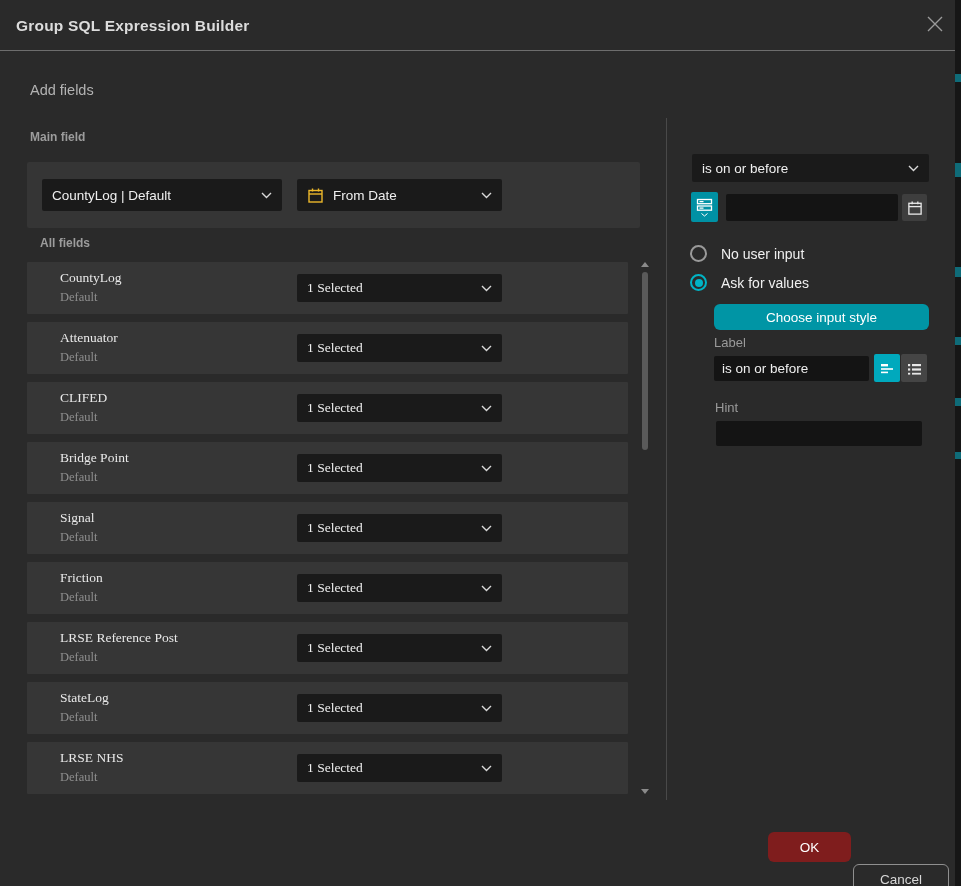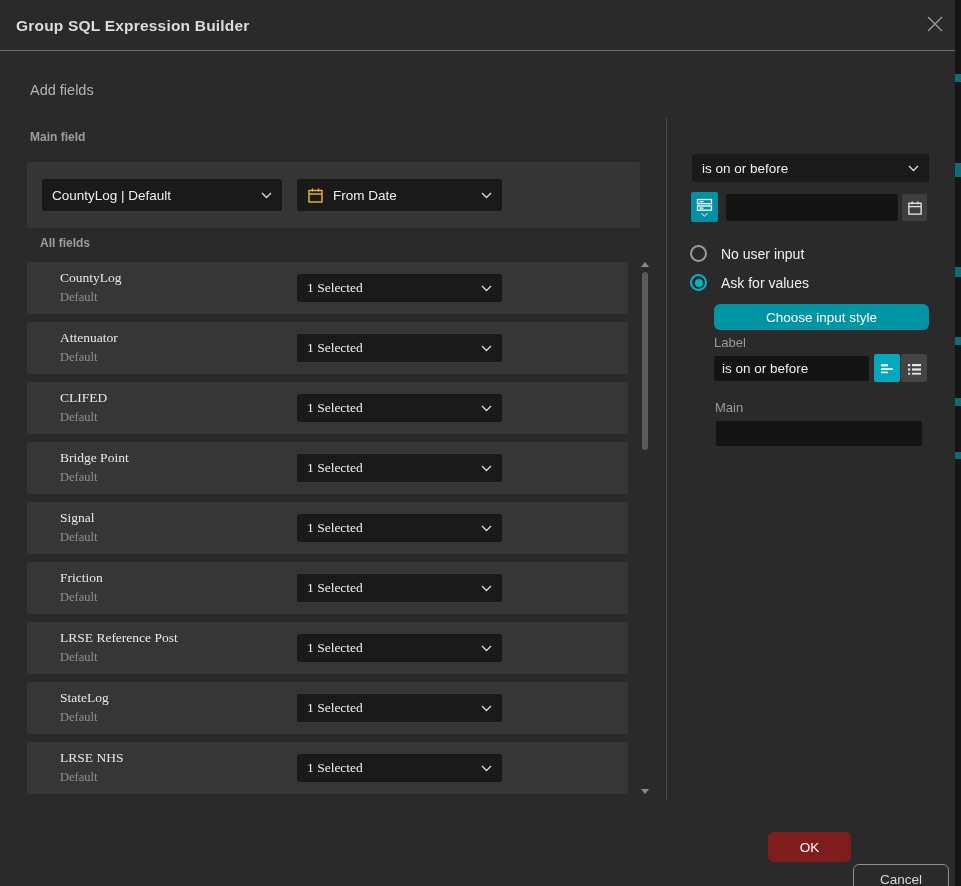--- a/index.html
+++ b/index.html
@@ -303,21 +303,21 @@
         <rect x="1" y="3" width="2.2" height="2.2"></rect>
           <rect x="5" y="3" width="9" height="2.2"></rect>
         <rect x="1" y="7.4" width="2.2" height="2.2"></rect>
           <rect x="5" y="7.4" width="9" height="2.2"></rect>
         <rect x="1" y="11.8" width="2.2" height="1.8"></rect>
           <rect x="5" y="11.8" width="9" height="1.8"></rect>
       </svg>
     </span>
   </div>
 
-  <div class="abs field-label" style="left:715px;top:400px;">Main</div>
+  <div class="abs field-label" style="left:715px;top:400px;">Hint</div>
   <input class="text-input abs" style="left: 716px; top: 421px; width: 206px; height: 25px;" value="">
 
   <div class="btn btn-teal abs" style="left:768px;top:832px;width:83px;height:30px;background:#7f1d1d;">OK</div>
   <div class="btn btn-ghost abs" style="left:853px;top:864px;width:96px;height:30px;">Cancel</div>
 
   <div class="abs edge-strip">
     <div class="edge-frag" style="top:74px;height:8px;"></div>
     <div class="edge-frag" style="top:163px;height:14px;"></div>
     <div class="edge-frag" style="top:267px;height:10px;"></div>
     <div class="edge-frag" style="top:337px;height:8px;"></div>

